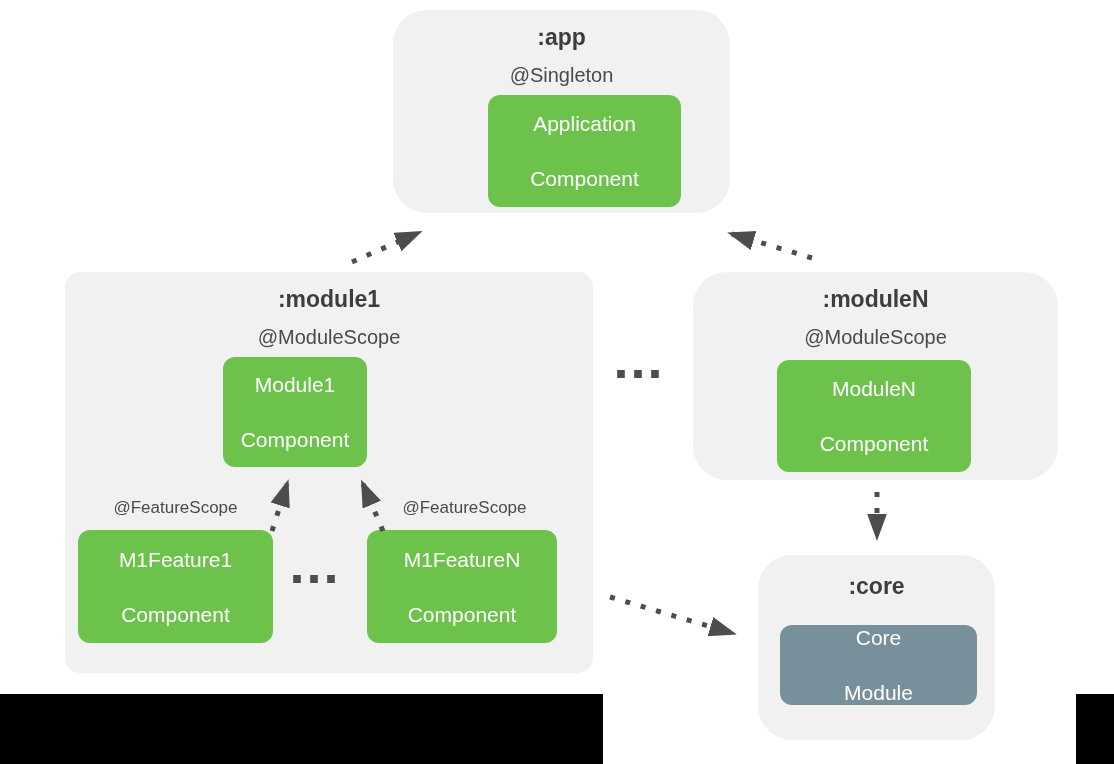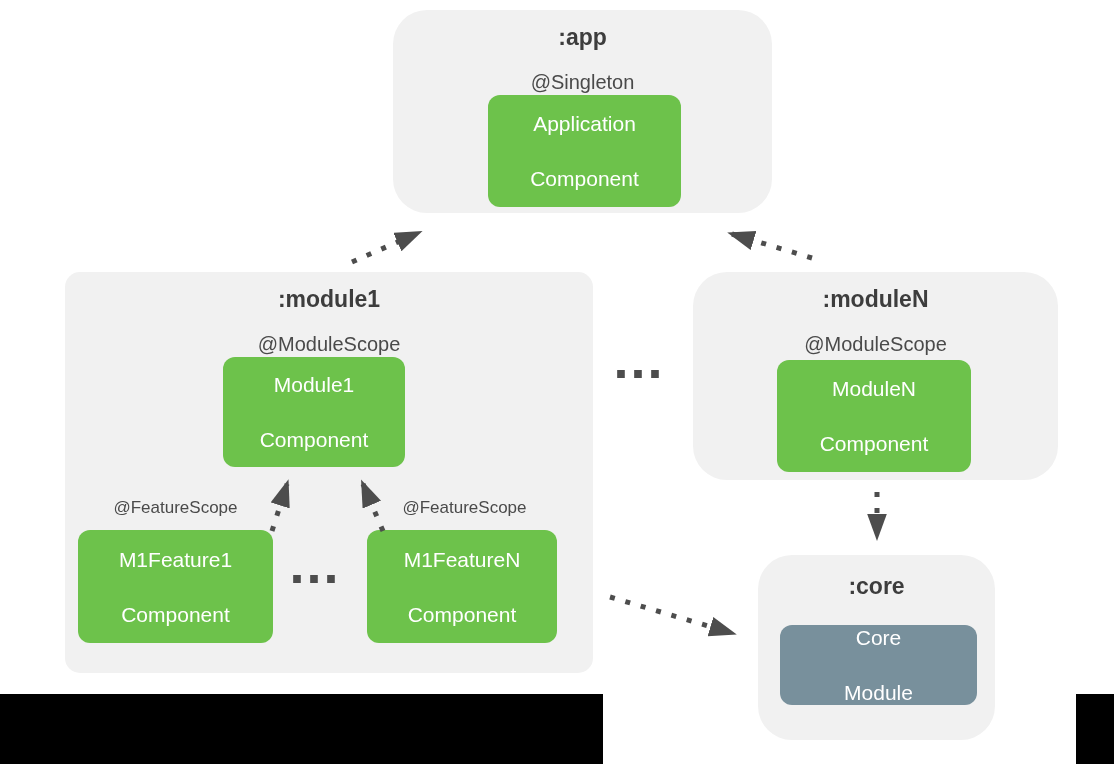--- a/index.html
+++ b/index.html
@@ -18,21 +18,21 @@
   }
   .ctitle {
     font-size: 23px;
     font-weight: 700;
     color: var(--title-color, #3d3d3d);
     padding-top: 14px;
   }
   .cscope {
     font-size: 20px;
     color: var(--label-color, #4a4a4a);
-    margin-top: 20px;
+    margin-top: 13px;
   }
   .gbox {
     position: absolute;
     background: var(--green, #6dc24b);
     border-radius: 12px;
     color: #fff;
     font-size: 21px;
     line-height: 27px;
     display: flex;
     flex-direction: column;
@@ -70,33 +70,33 @@
     fill: none;
   }
   .arrhead { fill: var(--arrow, #4d4d4d); }
   .blackbar { position: absolute; background: #000; }
 </style>
 </head>
 <body>
 
 <div id="canvas">
 
-  <div class="container" style="left:393px; top:10px; width:379px; height:203px;">
+  <div class="container" style="left:393px; top:10px; width:337px; height:203px;">
     <div class="ctitle">:app</div>
     <div class="cscope">@Singleton</div>
     <div class="gbox" style="left:95px; top:85px; width:193px; height:112px;">
       <span>Application</span>
       <span>Component</span>
     </div>
   </div>
 
   <div class="container" style="left:65px; top:272px; width:528px; height:401px; border-radius:15px;">
     <div class="ctitle">:module1</div>
     <div class="cscope">@ModuleScope</div>
-    <div class="gbox" style="left:158px; top:85px; width:182px; height:110px;">
+    <div class="gbox" style="left:158px; top:85px; width:144px; height:110px;">
       <span>Module1</span>
       <span>Component</span>
     </div>
     <div class="fscope" style="left:13px; top:226px; width:195px;">@FeatureScope</div>
     <div class="fscope" style="left:302px; top:226px; width:195px;">@FeatureScope</div>
     <div class="gbox" style="left:13px; top:258px; width:195px; height:113px;">
       <span>M1Feature1</span>
       <span>Component</span>
     </div>
     <div class="gbox" style="left:302px; top:258px; width:190px; height:113px;">

